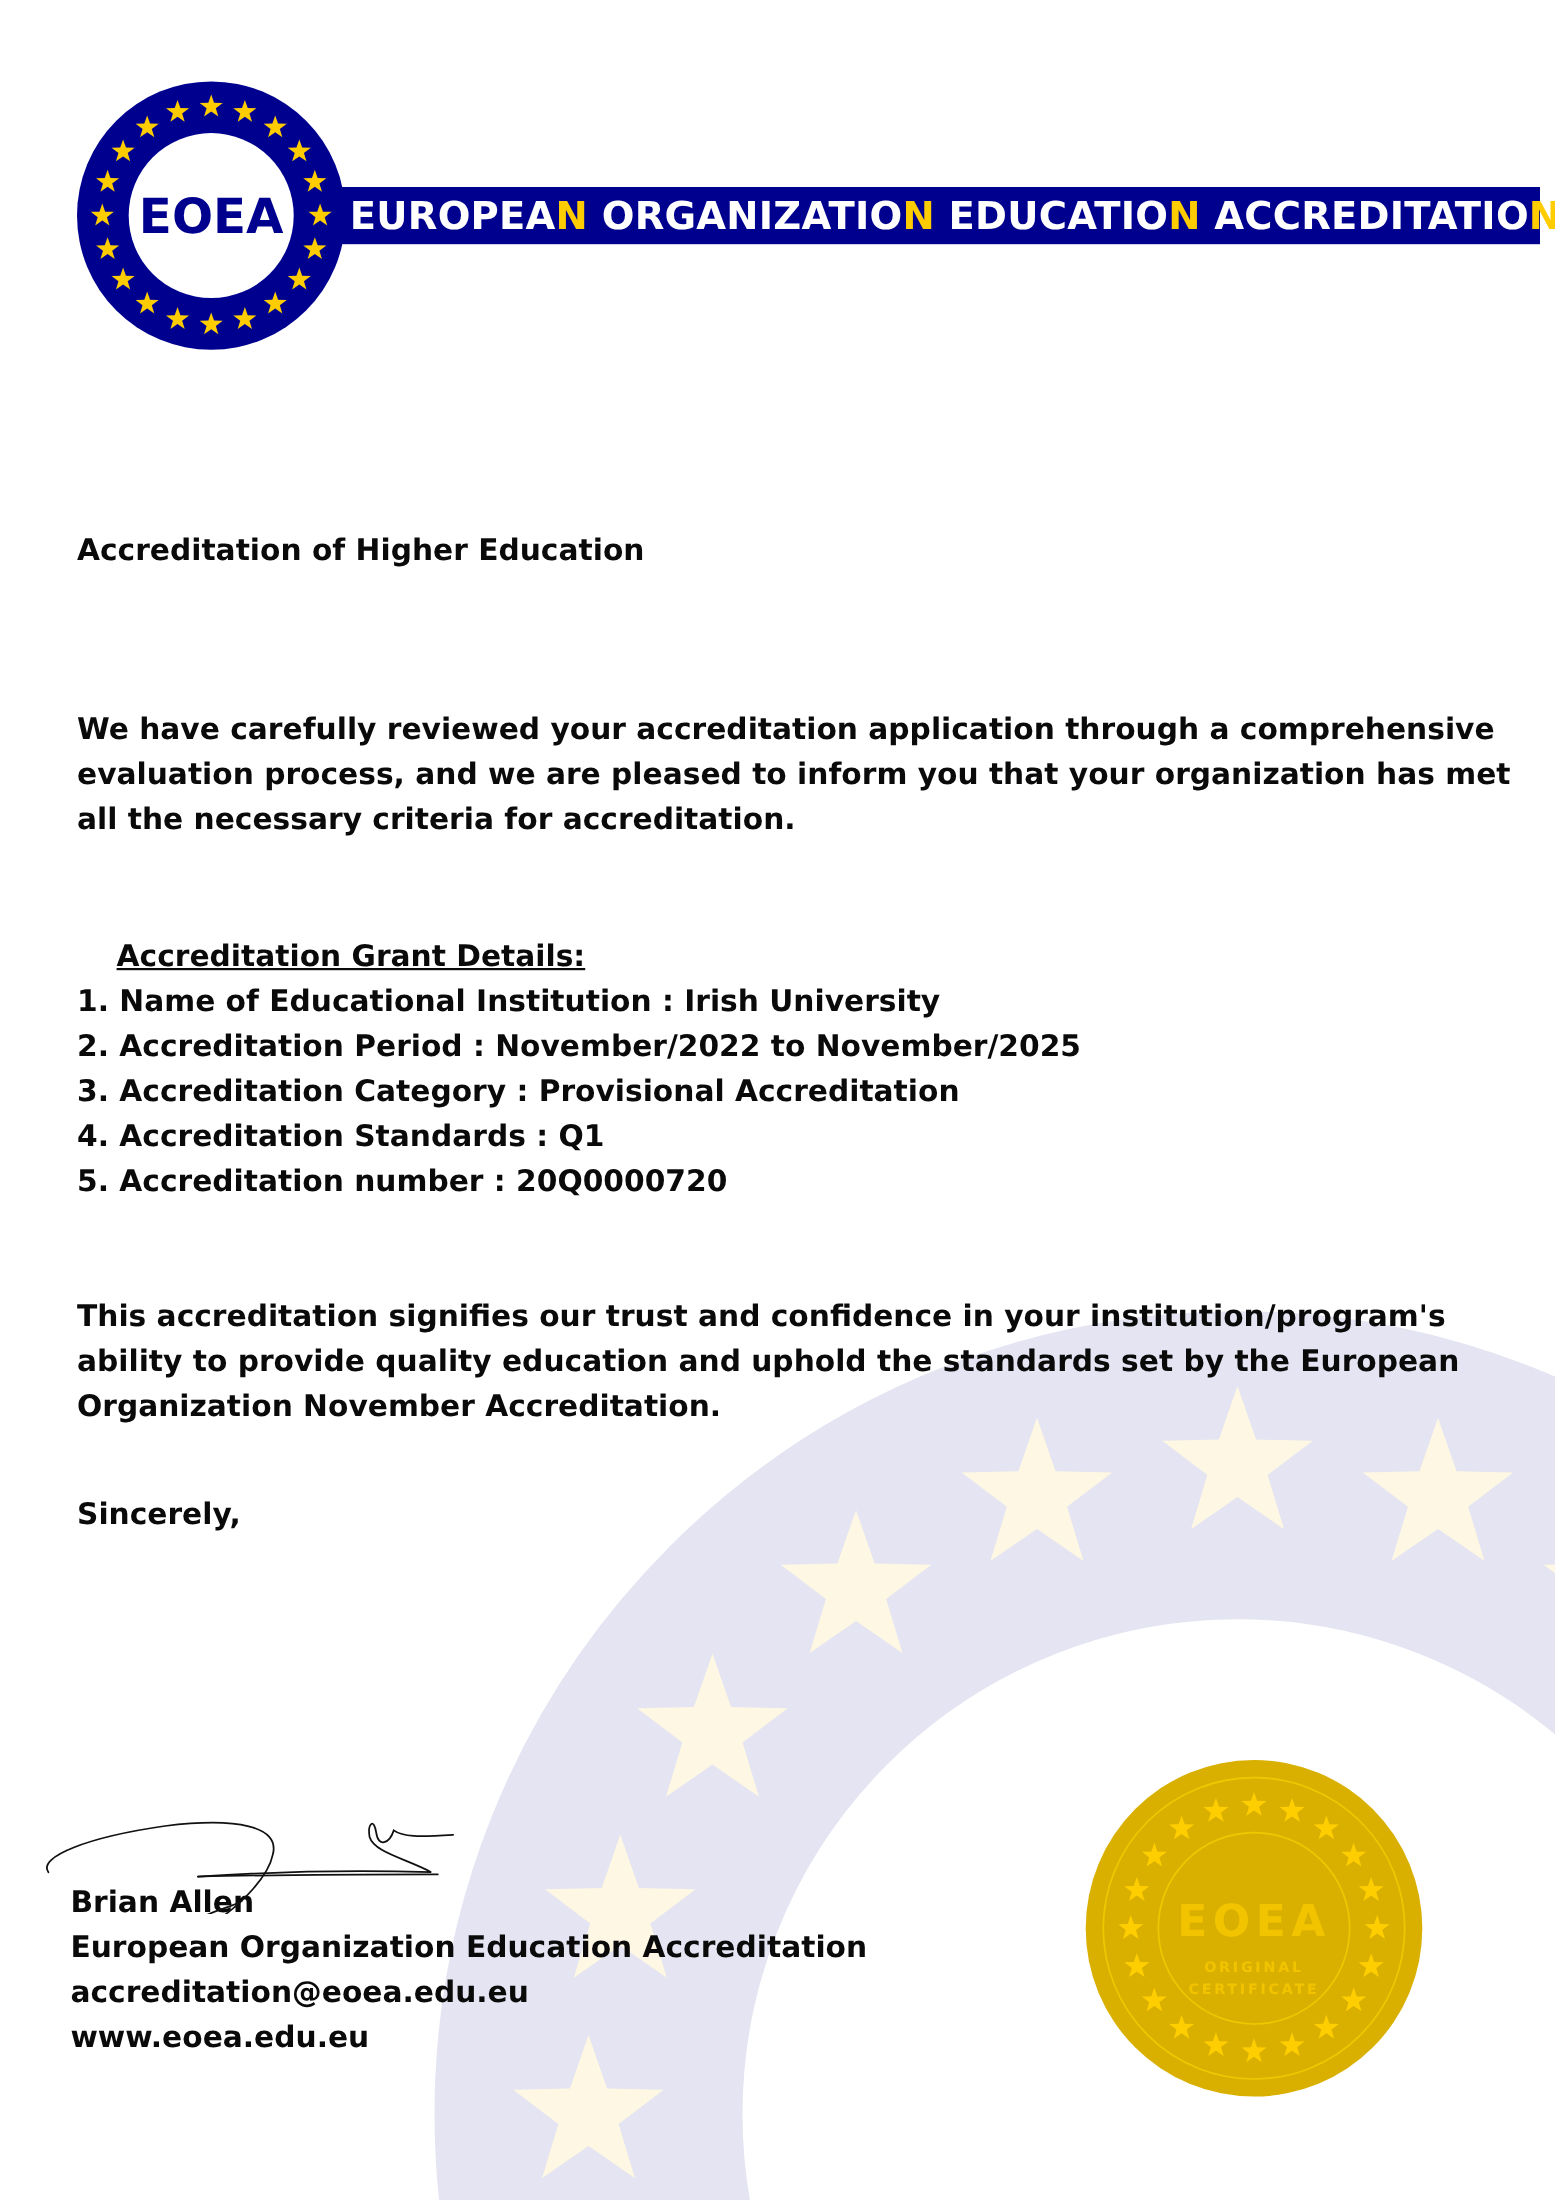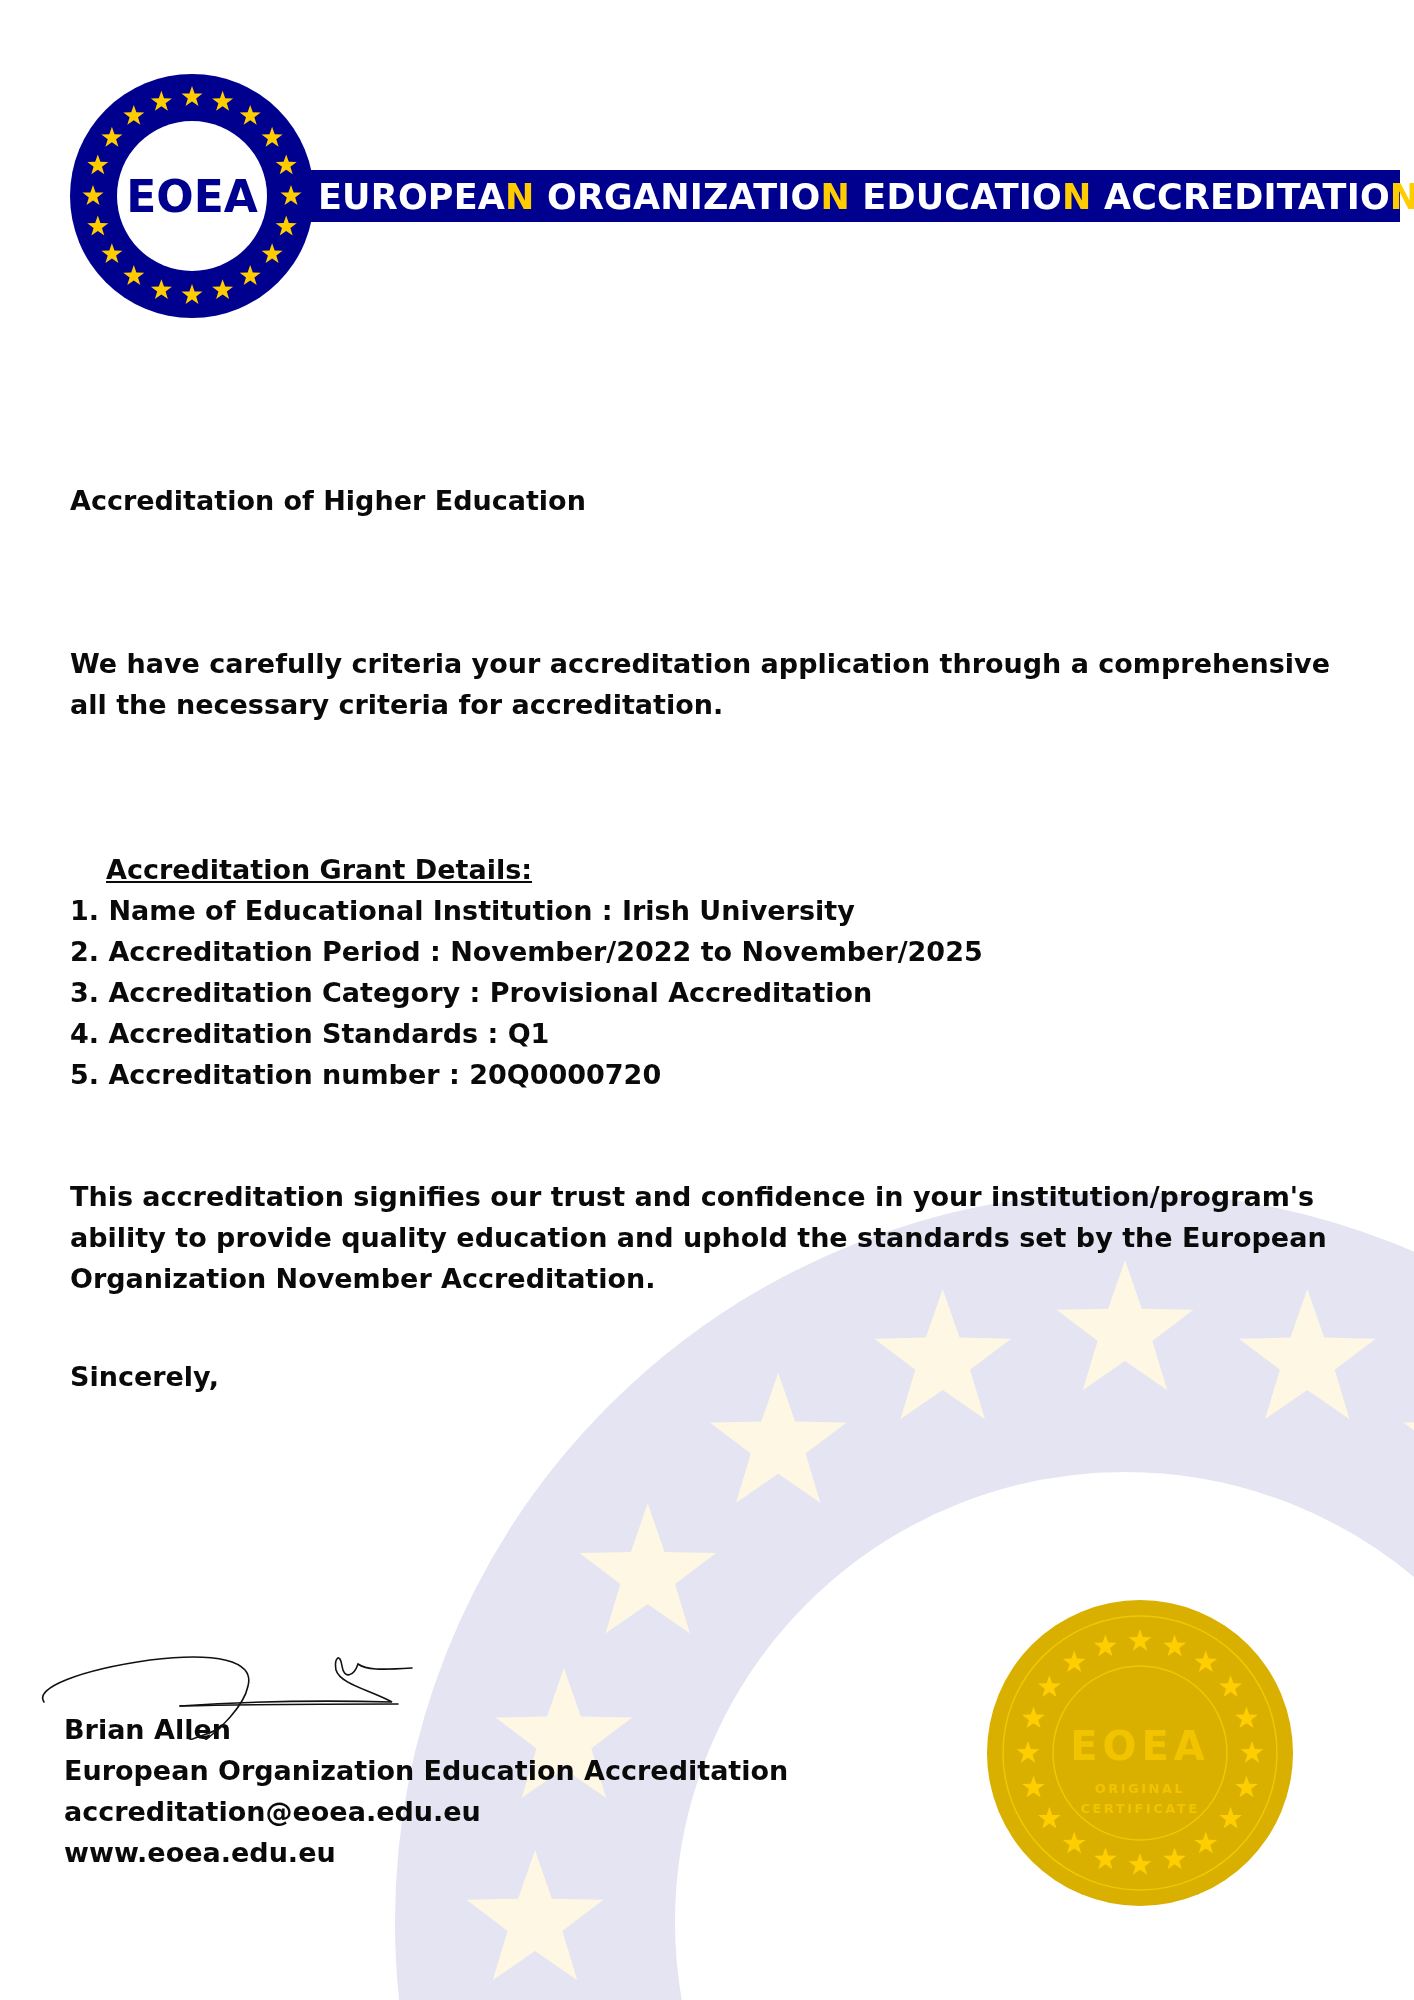--- a/index.html
+++ b/index.html
@@ -87,21 +87,22 @@
     </g>
   <text x="192" y="212" text-anchor="middle" font-family="DejaVu Sans, sans-serif" font-weight="bold" font-size="44" fill="#00008f">EOEA</text>
 </svg>
 
 <div class="abs banner"></div>
 <div class="abs banner-text" id="banner-text"><span>EUROPEA</span><span class="hl">N</span><span> ORGANIZATIO</span><span class="hl">N</span><span> EDUCATIO</span><span class="hl">N</span><span> ACCREDITATIO</span><span class="hl">N</span></div>
 
 <div class="abs txt subject">Accreditation of Higher Education</div>
 
 <div class="abs txt intro">
-  <span class="line">We have carefully criteria your accreditation application through a comprehensive</span>
+  <span class="line">We have carefully reviewed your accreditation application through a comprehensive</span>
+  <span class="line">evaluation process, and we are pleased to inform you that your organization has met</span>
   <span class="line">all the necessary criteria for accreditation.</span>
 </div>
 
 <div class="abs txt details">
   <span class="line title">Accreditation Grant Details:</span>
   <span class="line">1. Name of Educational Institution : Irish University</span>
   <span class="line">2. Accreditation Period : November/2022 to November/2025</span>
   <span class="line">3. Accreditation Category : Provisional Accreditation</span>
   <span class="line">4. Accreditation Standards : Q1</span>
   <span class="line">5. Accreditation number : 20Q0000720</span>

